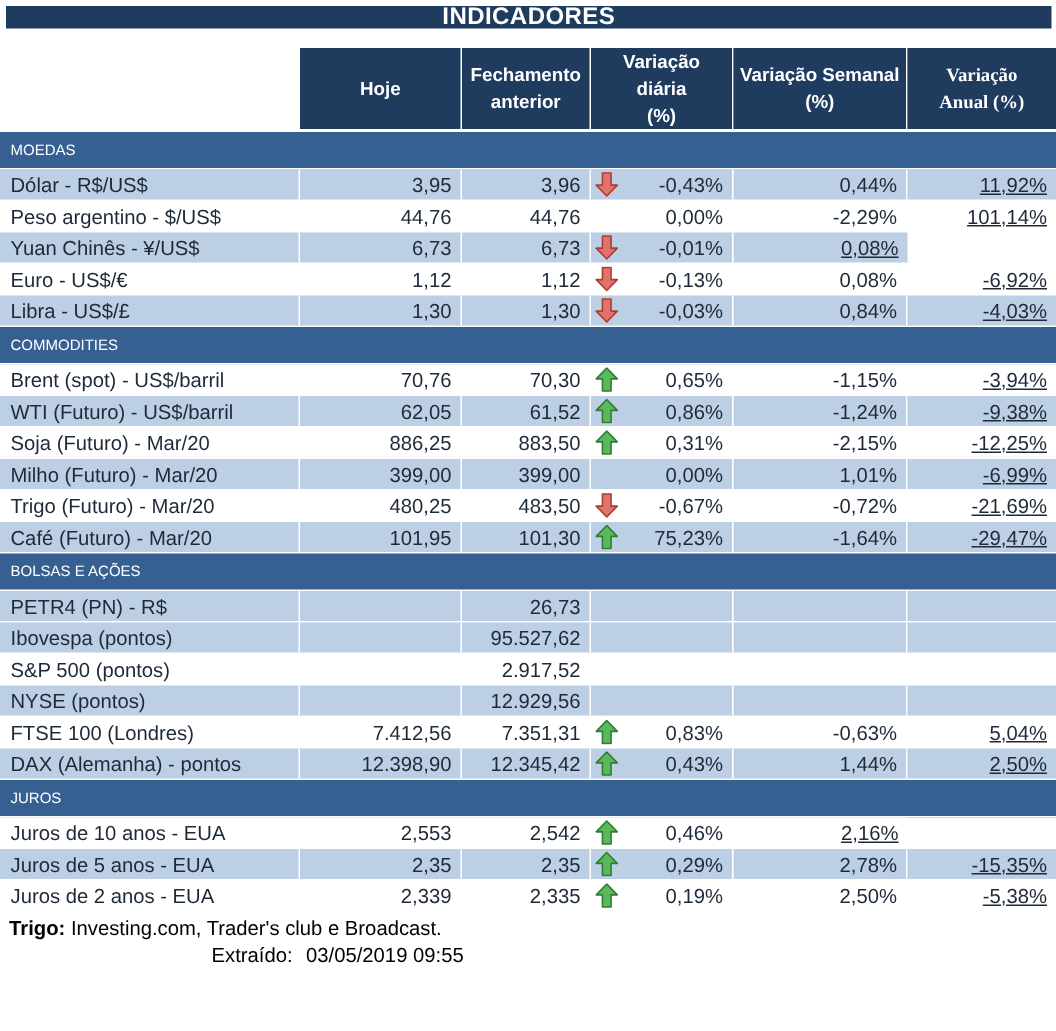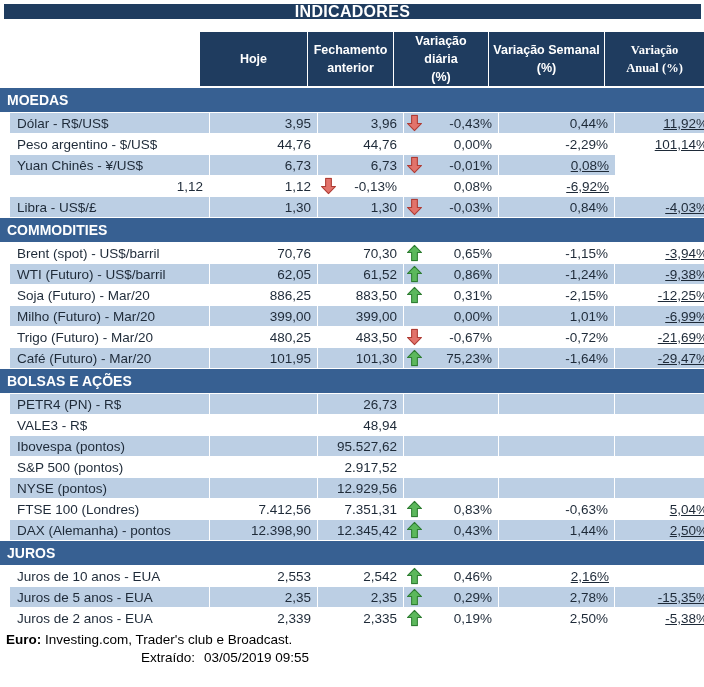--- a/index.html
+++ b/index.html
@@ -42,35 +42,34 @@
   }
   .hcell.spacer { background: transparent; border-right: none; }
   .hcell:last-child { border-right: none; font-family: Liberation Serif, serif; }
 
   .table-body { margin-top: 2px; }
 
   .section-bar {
     height: 24px;
     background: var(--section);
     color: #ffffff;
-    font-weight: bold;
-    font-size: 14px;
+    font-weight: normal;
+    font-size: 10px;
     display: flex; align-items: center;
     padding-left: 7px;
     border-bottom: 1px solid #ffffff;
   }
 
   .row {
     display: grid;
     grid-template-columns: 200px 108px 86px 95px 116px 99px;
     height: 20px;
     border-bottom: 1px solid #ffffff;
     font-size: 13.5px;
     color: var(--text);
-    margin-left: 10px;
   }
   .cell {
     display: flex; align-items: center;
     border-right: 1px solid #ffffff;
     box-sizing: border-box;
     padding: 0 6px;
     background: #ffffff;
   }
   .cell:last-child { border-right: none; text-decoration: underline; }
   .row.shade .cell { background: var(--shade); }
@@ -150,20 +149,21 @@
       <span class="arrow">
             <svg viewBox="0 0 16 16">
               <path d="M8 15.2 L1.4 8.4 H5.3 V0.8 H10.7 V8.4 H14.6 Z" fill="#E2736B" stroke="#AF3C34" stroke-linejoin="round"></path>
             </svg>
           </span>
       <span>-0,01%</span>
     </div>
     <div class="cell num">0,08%</div>
   </div>
       <div class="row">
+    <div class="cell label">Euro - US$/€</div>
     <div class="cell num">1,12</div>
     <div class="cell num">1,12</div>
     <div class="cell num diaria">
       <span class="arrow">
             <svg viewBox="0 0 16 16">
               <path d="M8 15.2 L1.4 8.4 H5.3 V0.8 H10.7 V8.4 H14.6 Z" fill="#E2736B" stroke="#AF3C34" stroke-linejoin="round"></path>
             </svg>
           </span>
       <span>-0,13%</span>
     </div>
@@ -277,31 +277,20 @@
     <div class="cell label">PETR4 (PN) - R$</div>
     <div class="cell num"></div>
     <div class="cell num">26,73</div>
     <div class="cell num diaria">
       <span class="arrow"></span>
       <span></span>
     </div>
     <div class="cell num"></div>
     <div class="cell num"></div>
   </div>
-      <div class="row">
-    <div class="cell label">VALE3 - R$</div>
-    <div class="cell num"></div>
-    <div class="cell num">48,94</div>
-    <div class="cell num diaria">
-      <span class="arrow"></span>
-      <span></span>
-    </div>
-    <div class="cell num"></div>
-    <div class="cell num"></div>
-  </div>
       <div class="row shade">
     <div class="cell label">Ibovespa (pontos)</div>
     <div class="cell num"></div>
     <div class="cell num">95.527,62</div>
     <div class="cell num diaria">
       <span class="arrow"></span>
       <span></span>
     </div>
     <div class="cell num"></div>
     <div class="cell num"></div>
@@ -400,20 +389,20 @@
           </span>
       <span>0,19%</span>
     </div>
     <div class="cell num">2,50%</div>
     <div class="cell num">-5,38%</div>
   </div>
     </div>
 
   <div class="footer">
     <div class="line">
-      <span class="bold">Euro:</span><span> Investing.com, Trader's club e Broadcast.</span>
+      <span class="bold">Trigo:</span><span> Investing.com, Trader's club e Broadcast.</span>
     </div>
     <div class="line extraido">
       <span>Extraído:</span><span class="date">03/05/2019 09:55</span>
     </div>
   </div>
 
 </div>
 
 </body></html>

